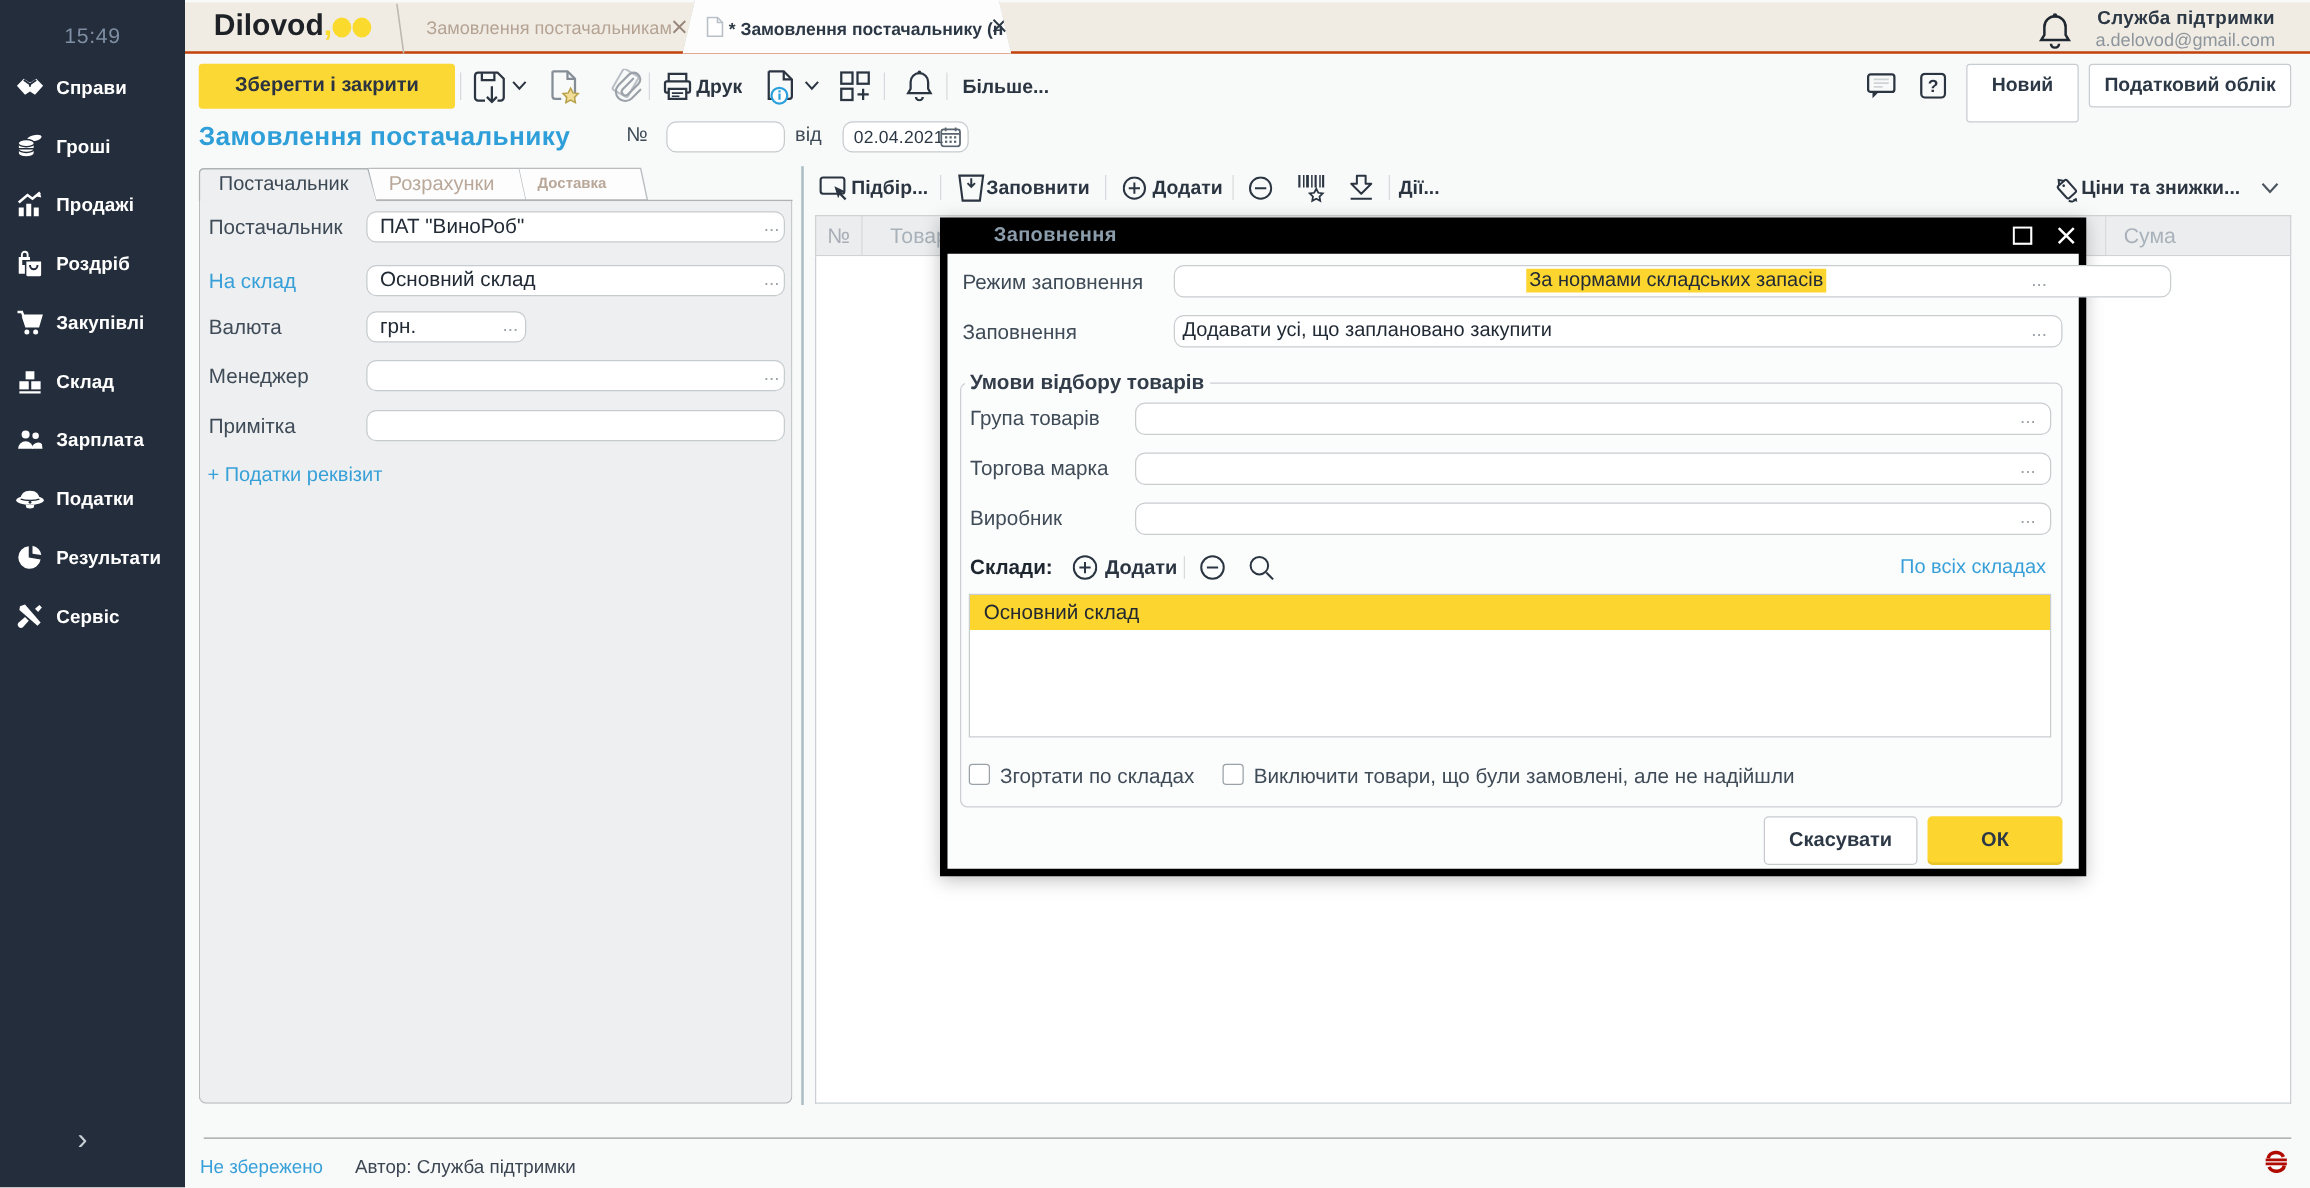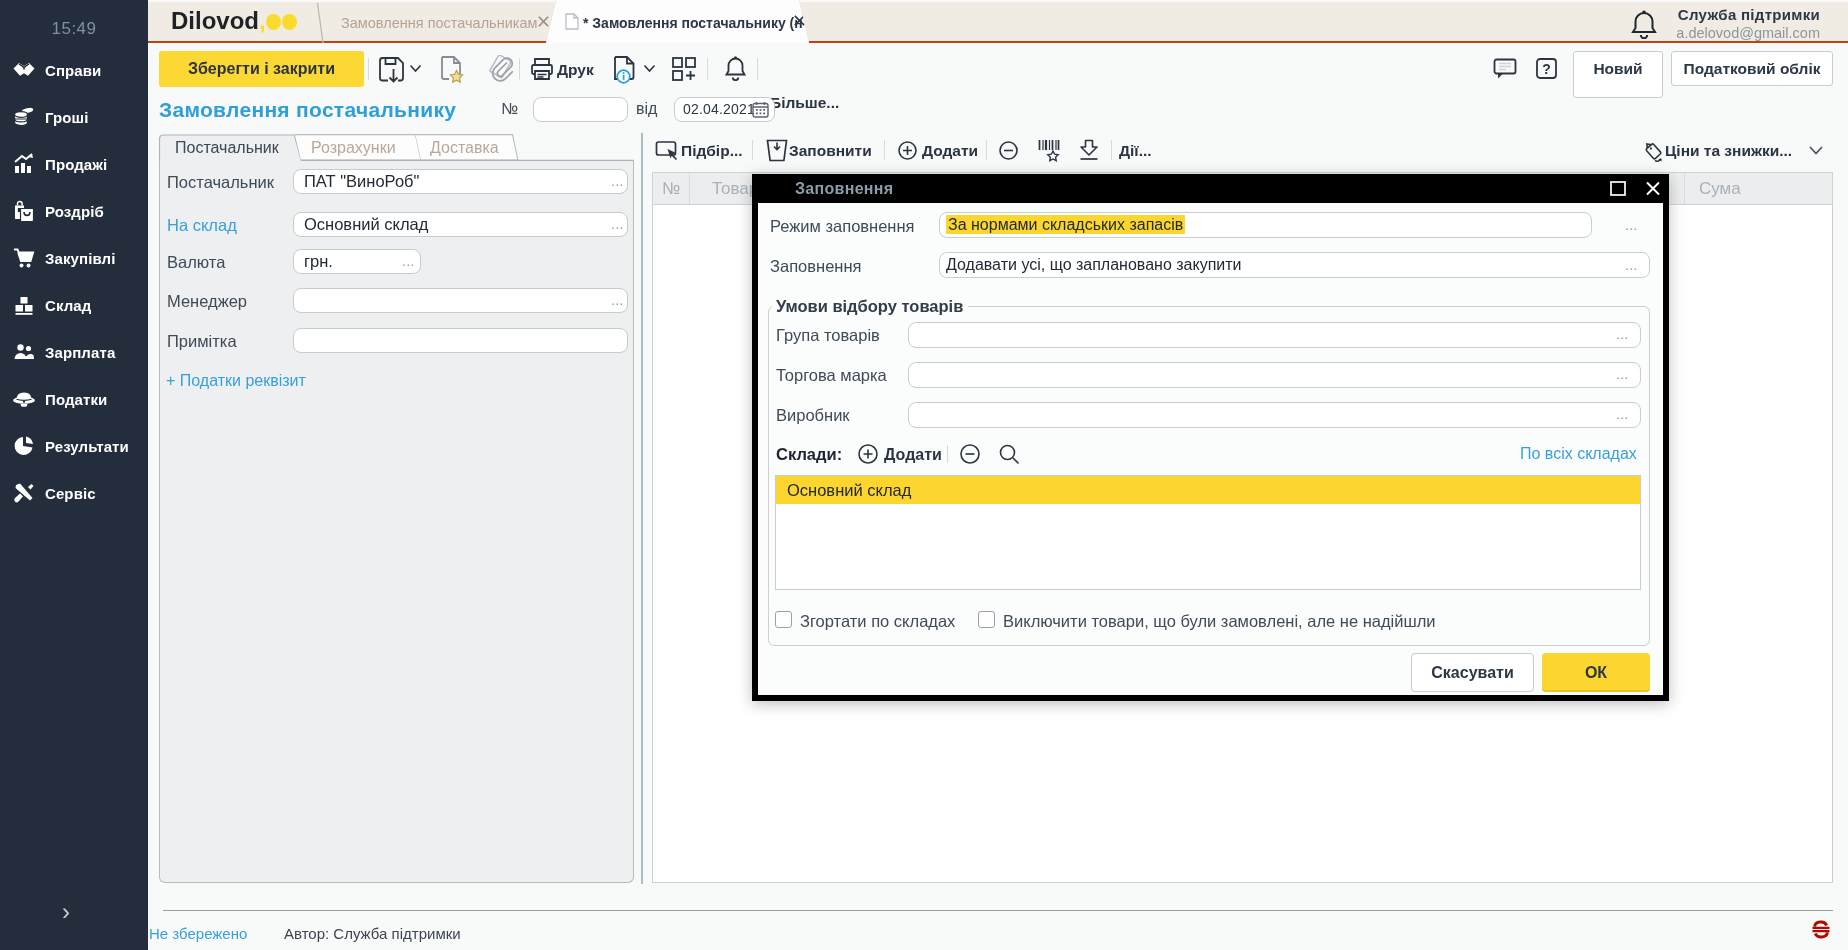--- a/index.html
+++ b/index.html
@@ -56,21 +56,21 @@
 
 .rtbtext { position:absolute; top:142px; color:#2b3541; font-weight:bold; font-size:15.5px; }
 .rtbsep { position:absolute; top:140px; width:1px; height:20px; background:#d7dadd; }
 #thead { position:absolute; left:652px; top:172px; width:1181px; height:33px; background:#ebedee; border:1px solid #d0d3d5; }
 #thead .col1 { position:absolute; left:0; top:0; width:37px; height:31px; border-right:1px solid #d8dadb; color:#a9aeb6; font-size:17px; text-align:center; line-height:31px; }
 #thead .col2 { position:absolute; left:37px; top:0; height:31px; color:#a9b2ba; font-size:17px; line-height:31px; padding-left:22px; }
 #thead .col3 { position:absolute; left:1031px; top:0; width:150px; height:31px; border-left:1px solid #d8dadb; color:#a9b2ba; font-size:17px; line-height:31px; padding-left:14px; }
 #tbody { position:absolute; left:652px; top:205px; width:1181px; height:678px; background:#fff; border:1px solid #c9cfd2; border-top:none; }
 
 #statline { position:absolute; left:163px; top:910px; width:1670px; height:1px; background:#9d9d9d; }
-#stat1 { position:absolute; left:149px; top:925px; color:#38a0d9; font-size:15px; }
+#stat1 { position:absolute; left:160px; top:925px; color:#38a0d9; font-size:15px; }
 #stat2 { position:absolute; left:284px; top:925px; color:#3c4652; font-size:15px; }
 #hrv { position:absolute; left:1811px; top:919px; }
 
 #modal { position:absolute; left:752px; top:174px; width:917px; height:527px; background:#000000; box-shadow:0 3px 14px rgba(0,0,0,.25); }
 #mhead { position:absolute; left:0; top:0; width:917px; height:29px; color:#8b9cab; font-weight:bold; font-size:16px; line-height:29px; padding-left:43px; letter-spacing:.3px; }
 #mbody { position:absolute; left:6px; top:29px; width:905px; height:492px; background:#fbfcfc; }
 .mlabel { position:absolute; left:12px; color:#3f4b57; font-size:16.5px; }
 .minput { position:absolute; background:#fff; border:1px solid #c9cdd0; border-radius:8px; height:26px; color:#222b35; font-size:16px; line-height:24px; padding-left:6px; }
 .mdots { position:absolute; color:#9aa2a9; font-size:15px; }
 #mfs { position:absolute; left:10px; top:103px; width:882px; height:340px; border:1px solid #ccd0d3; border-radius:6px; }
@@ -264,21 +264,21 @@
     <rect x="2" y="15" width="9" height="9" fill="none" stroke="#2b3541" stroke-width="1.8"></rect>
     <path d="M19.5 15 v9 M15 19.5 h9" stroke="#2b3541" stroke-width="1.8"></path>
   </svg>
 <div class="tbsep" style="left:707px;"></div>
 <svg class="tbicon" style="left:724px;top:55px;" width="23" height="26" viewBox="0 0 23 26">
     <path d="M11.5 3.5 a7 7 0 0 1 7 7 v5.5 l2 3.5 h-18 l2 -3.5 v-5.5 a7 7 0 0 1 7 -7 z" fill="none" stroke="#2b3541" stroke-width="1.8"></path>
     <path d="M8.8 22.5 a2.7 2.7 0 0 0 5.4 0" fill="none" stroke="#2b3541" stroke-width="1.8"></path>
     <circle cx="11.5" cy="2.8" r="1.5" fill="#2b3541"></circle>
   </svg>
 <div class="tbsep" style="left:757px;"></div>
-<div class="tbtext" style="left:770px;margin-top:33px;">Більше...</div>
+<div class="tbtext" style="left:770px;">Більше...</div>
 <svg class="tbicon" style="left:1493px;top:58px;" width="24" height="22" viewBox="0 0 24 22">
     <rect x="1.5" y="1.5" width="21" height="14" rx="2" fill="none" stroke="#2b3541" stroke-width="1.8"></rect>
     <path d="M5 20.5 v-5 h5 z" fill="#2b3541"></path>
     <path d="M6 5.5 h12 M6 8.5 h12 M6 11.5 h7" stroke="#cfd3d6" stroke-width="1.4"></path>
   </svg>
 <svg class="tbicon" style="left:1536px;top:58px;" width="21" height="21" viewBox="0 0 21 21">
     <rect x="1" y="1" width="19" height="19" rx="3" fill="none" stroke="#2b3541" stroke-width="1.8"></rect>
     <text x="10.5" y="15.5" font-size="14" font-weight="bold" fill="#2b3541" text-anchor="middle">?</text>
   </svg>
 <div id="btnNew">Новий</div>
@@ -305,21 +305,21 @@
 <div id="lpanel"></div>
 <div id="ltabrow">
   <svg style="position:absolute;left:0;top:0;" width="480" height="27">
     <path d="M0.5 27 V5 q0 -4 4 -4 H135.4 l7 25.5" fill="#edeff0" stroke="#aeb3b6" stroke-width="1.2"></path>
     <path d="M135.9 0.6 H256.4 l5.5 25.4 H142" fill="#fdfdfd" stroke="#b9bdc0" stroke-width="1.1"></path>
     <path d="M256.4 0.6 H353.5 l5.4 25.4 H261.9" fill="#fdfdfd" stroke="#b9bdc0" stroke-width="1.1"></path>
     <line x1="142" y1="26.4" x2="475" y2="26.4" stroke="#aeb3b6" stroke-width="1.2"></line>
   </svg>
   <div style="position:absolute;left:16px;top:5px;color:#3c4854;font-size:16px;">Постачальник</div>
   <div style="position:absolute;left:152px;top:5px;color:#b9a899;font-size:16px;">Розрахунки</div>
-  <div style="position:absolute;left:271px;top:5px;color:#b9a899;font-size:16px;">Доставка</div>
+  <div style="position:absolute;left:271px;top:5px;color:#b9a899;font-size:12px;font-weight:bold;">Доставка</div>
 </div>
 <div id="lfields">
   <div class="flabel" style="top:13px;">Постачальник</div>
   <div class="finput" style="top:9px;width:335px;">ПАТ "ВиноРоб"</div>
   <div class="fdots" style="left:452px;top:12px;">...</div>
   <div class="flabel" style="top:56px;color:#38a0d9;">На склад</div>
   <div class="finput" style="top:52px;width:335px;">Основний склад</div>
   <div class="fdots" style="left:452px;top:55px;">...</div>
   <div class="flabel" style="top:93px;">Валюта</div>
   <div class="finput" style="top:89px;width:128px;">грн.</div>
@@ -404,21 +404,21 @@
   </svg>
 
 <div id="modal">
   <div id="mhead">Заповнення</div>
   <svg id="mwbtns" width="52" height="16" viewBox="0 0 52 16">
       <rect x="1" y="1" width="14" height="13" fill="none" stroke="#fff" stroke-width="1.7"></rect>
       <path d="M37 1.5 L49 13.5 M49 1.5 L37 13.5" stroke="#fff" stroke-width="2"></path>
     </svg>
   <div id="mbody">
     <div class="mlabel" style="top:14px;">Режим заповнення</div>
-    <div class="minput" style="left:181px;top:9px;width:653px;"><span style="background:#fcd52f;padding:1px 2px;">За нормами складських запасів</span></div>
+    <div class="minput" style="left:181px;top:9px;width:798px;text-align:center;"><span style="background:#fcd52f;padding:1px 2px;">За нормами складських запасів</span></div>
     <div class="mdots" style="left:867px;top:13px;">...</div>
     <div class="mlabel" style="top:54px;">Заповнення</div>
     <div class="minput" style="left:181px;top:49px;width:711px;">Додавати усі, що заплановано закупити</div>
     <div class="mdots" style="left:867px;top:53px;">...</div>
     <div id="mfs"></div>
     <div id="mfslgbg"></div>
     <div id="mfslg">Умови відбору товарів</div>
     <div class="mlabel" style="left:18px;top:123px;">Група товарів</div>
     <div class="minput" style="left:150px;top:119px;width:733px;"></div>
     <div class="mdots" style="left:858px;top:122px;">...</div>

